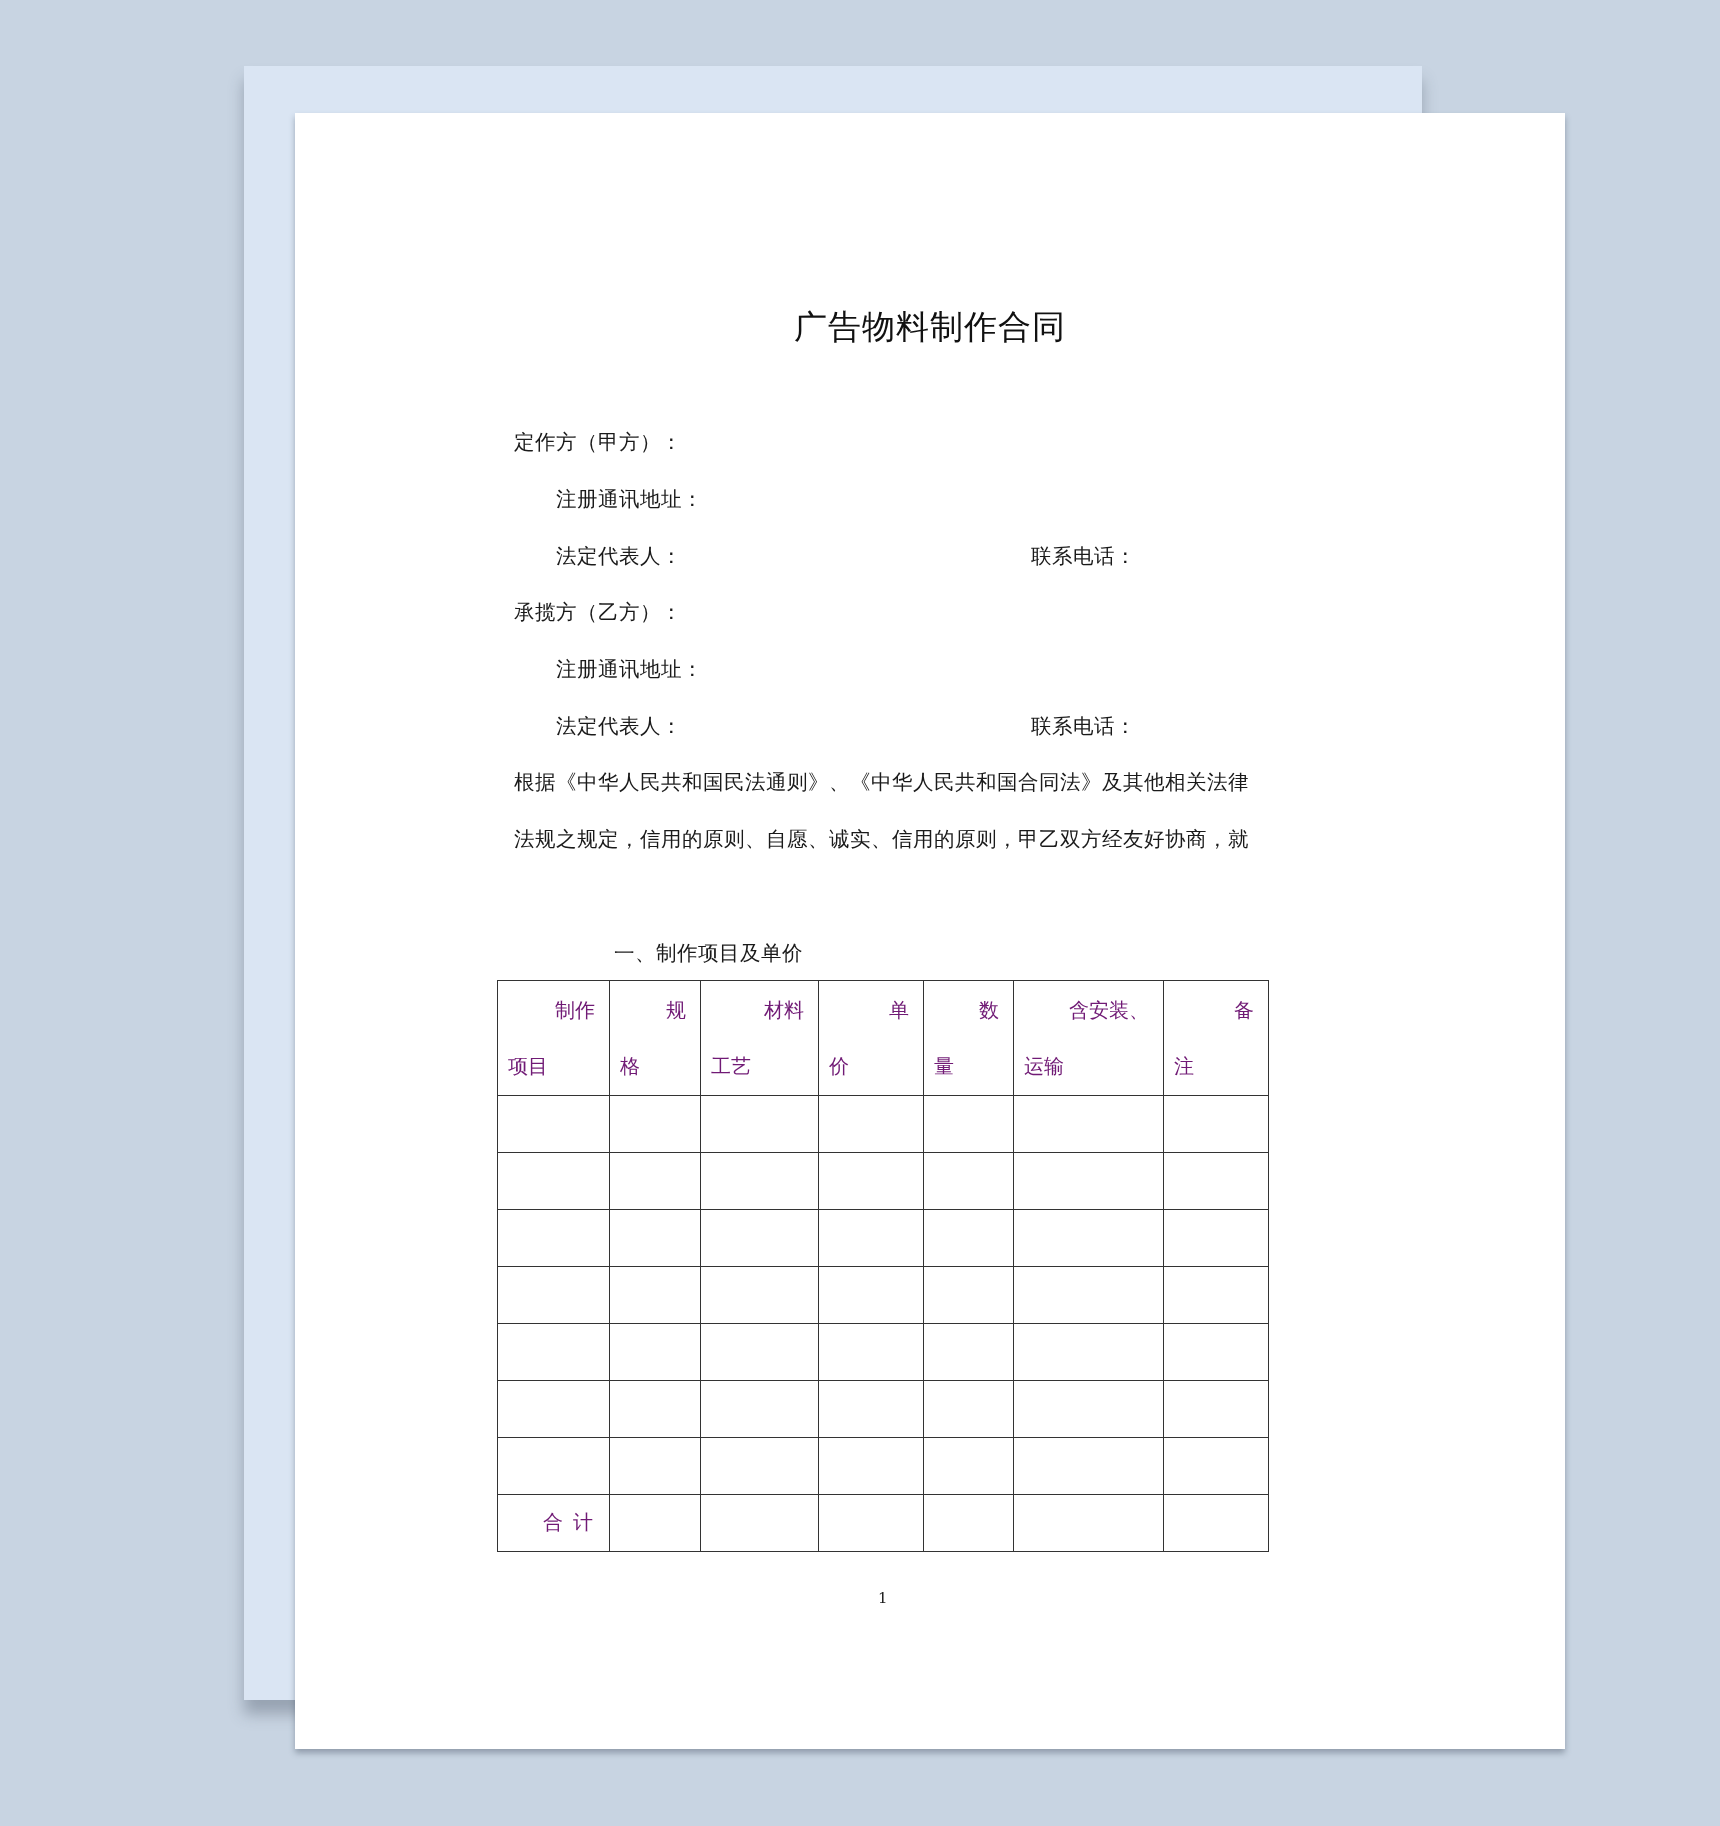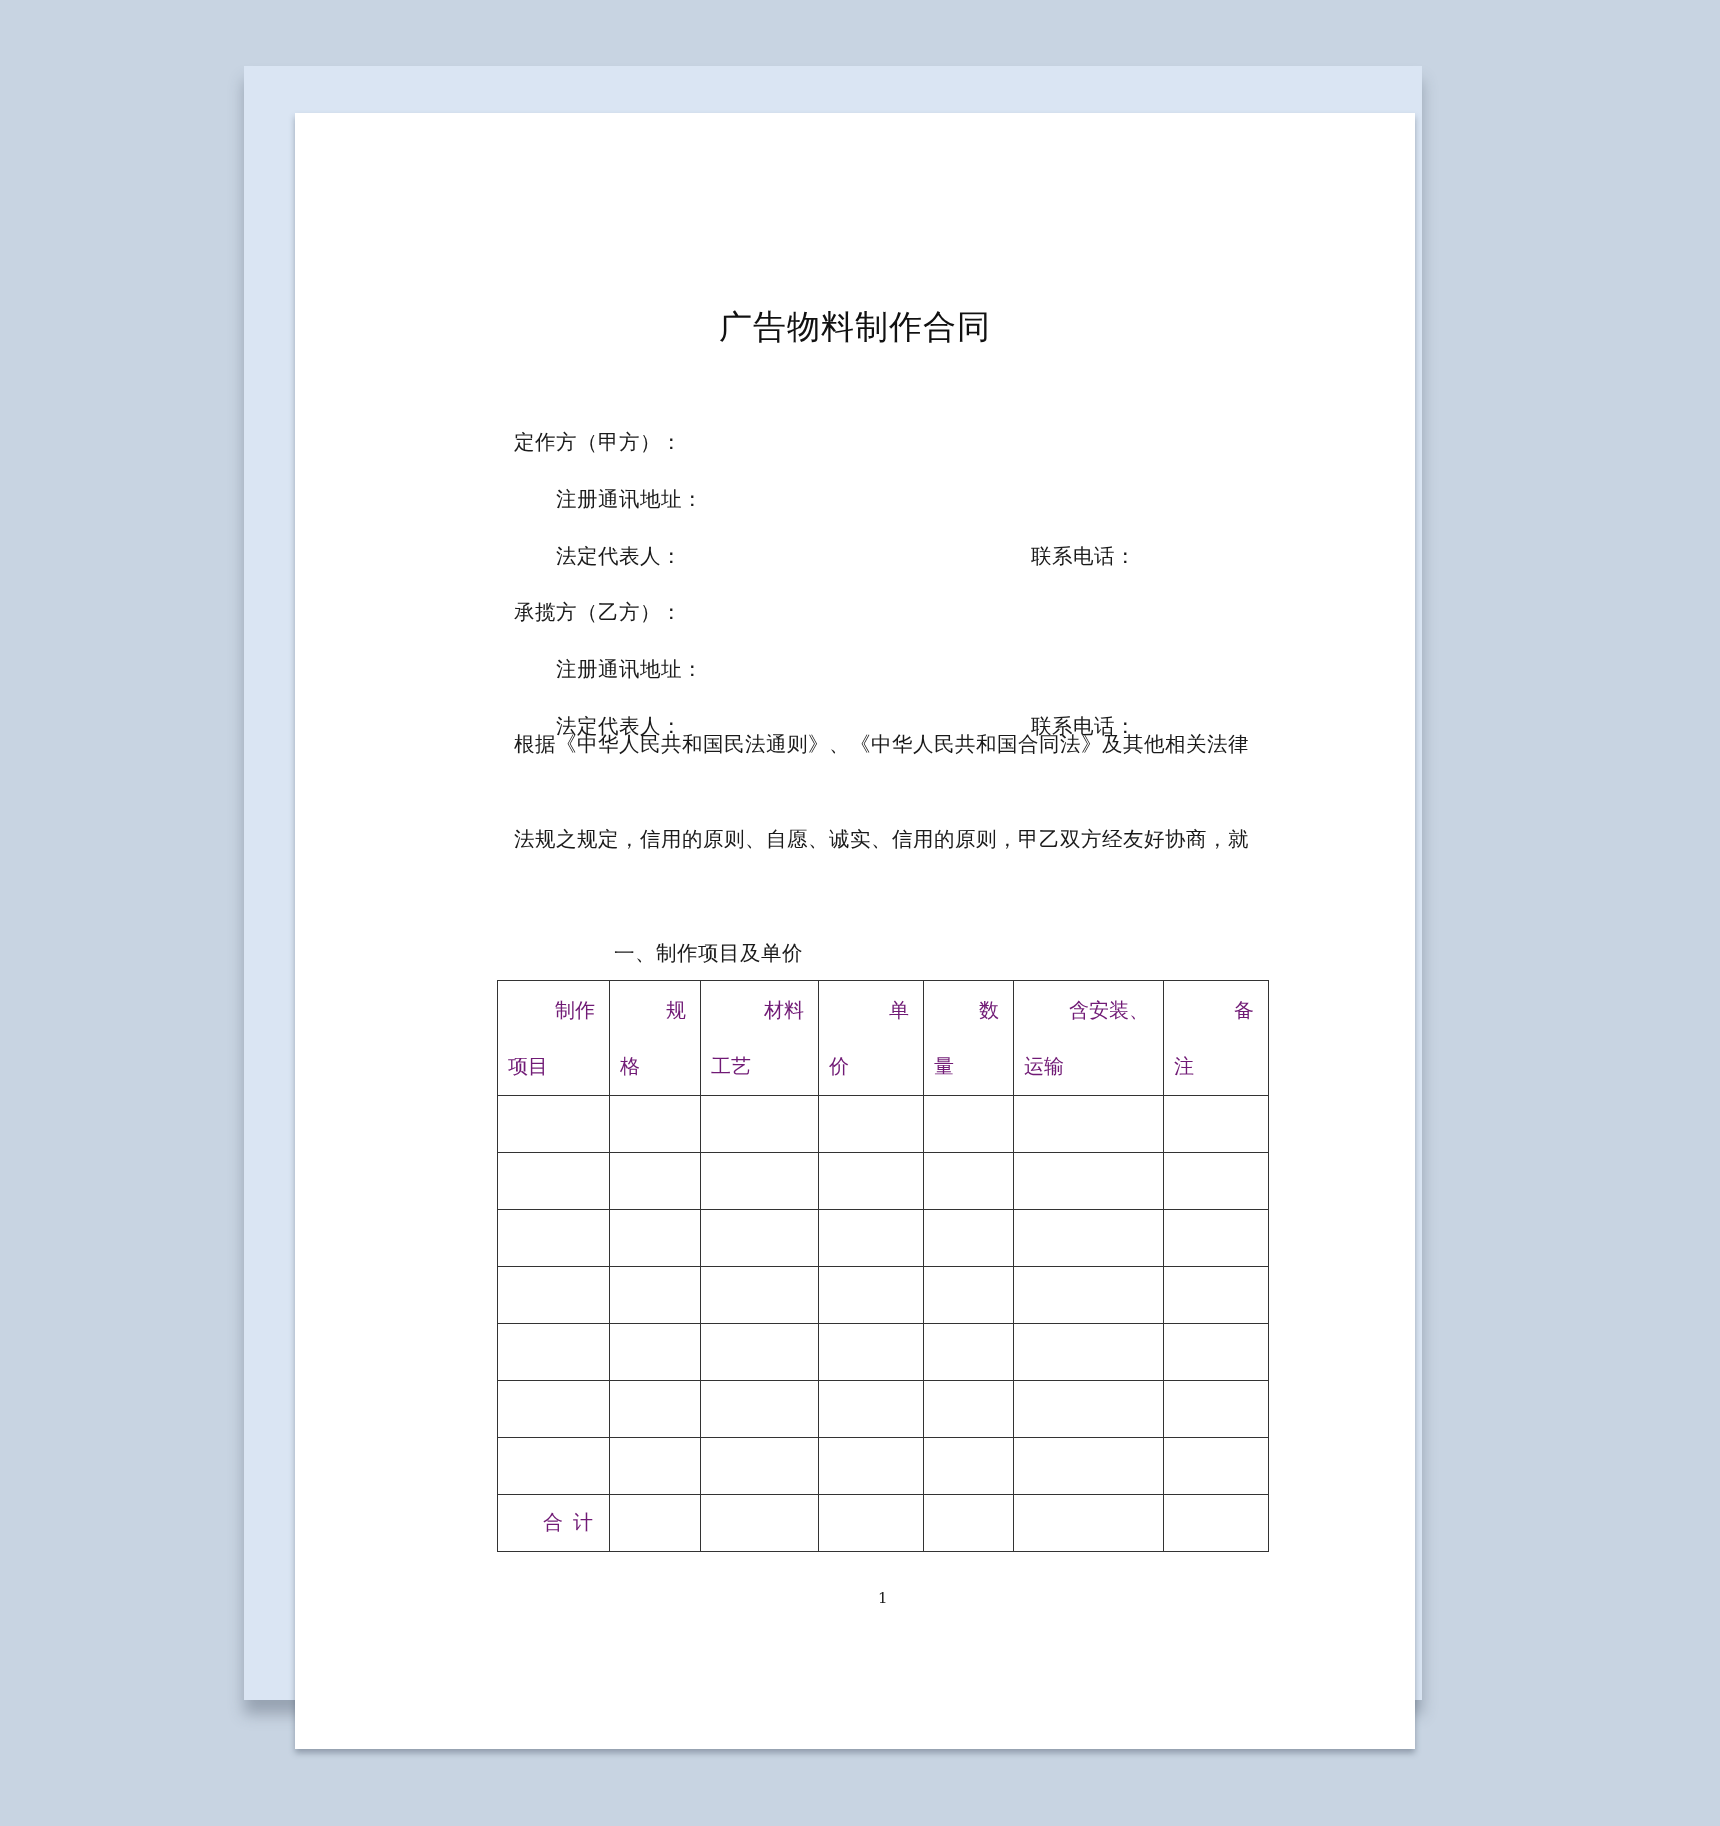--- a/index.html
+++ b/index.html
@@ -11,21 +11,21 @@
     color: #1a1a1a;
   }
   .back-page {
     position: absolute; left: 244px; top: 66px;
     width: 1178px; height: 1634px;
     background: #dae5f3;
     box-shadow: 0 14px 14px rgba(60,72,90,0.35);
   }
   .front-page {
     position: absolute; left: 295px; top: 113px;
-    width: 1120px; height: 1636px;
+    width: 1270px; height: 1636px;
     background: #ffffff;
     box-shadow: 0 4px 6px rgba(60,72,90,0.40);
   }
   .abs { position: absolute; white-space: nowrap; }
   .title {
     left: 0; width: 100%; top: 192px; text-align: center;
     font-size: 33px; letter-spacing: 1px; color: #111;
   }
   .line { font-size: 20.5px; letter-spacing: 0.5px; margin-left: 20px; }
   .u { text-decoration: underline; text-underline-offset: 4px; }
@@ -57,21 +57,21 @@
   <div class="abs line" style="left:199px; top:315px;">定作方（甲方）：</div>
   <div class="abs line" style="left:241px; top:372px;">注册通讯地址：</div>
   <div class="abs line" style="left:241px; top:429px;">法定代表人：</div>
   <div class="abs line" style="left:716px; top:429px;">联系电话：</div>
 
   <div class="abs line" style="left:199px; top:485px;">承揽方（乙方）：</div>
   <div class="abs line" style="left:241px; top:542px;">注册通讯地址：</div>
   <div class="abs line" style="left:241px; top:599px;">法定代表人：</div>
   <div class="abs line" style="left:716px; top:599px;">联系电话：</div>
 
-  <div class="abs line" style="left:199px; top:617px;text-align:center;">根据《中华人民共和国民法通则》、《中华人民共和国合同法》及其他相关法律</div>
+  <div class="abs line" style="left:199px; top:655px;text-align:center;">根据《中华人民共和国民法通则》、《中华人民共和国合同法》及其他相关法律</div>
   <div class="abs line" style="left:199px; top:712px;">法规之规定，信用的原则、自愿、诚实、信用的原则，甲乙双方经友好协商，就</div>
 
   <div class="abs line" style="left:299px; top:826px;">一、制作项目及单价</div>
 
   <table class="items">
     <colgroup>
       <col style="width:112px">
         <col style="width:91px">
         <col style="width:118px">
       <col style="width:105px">

